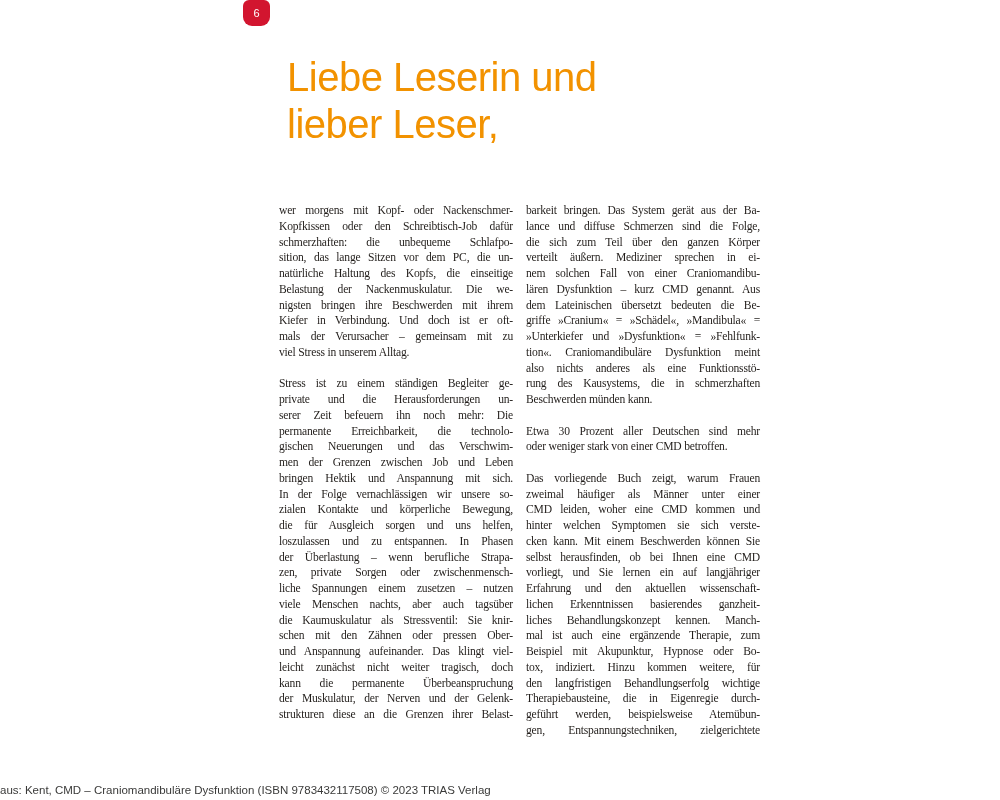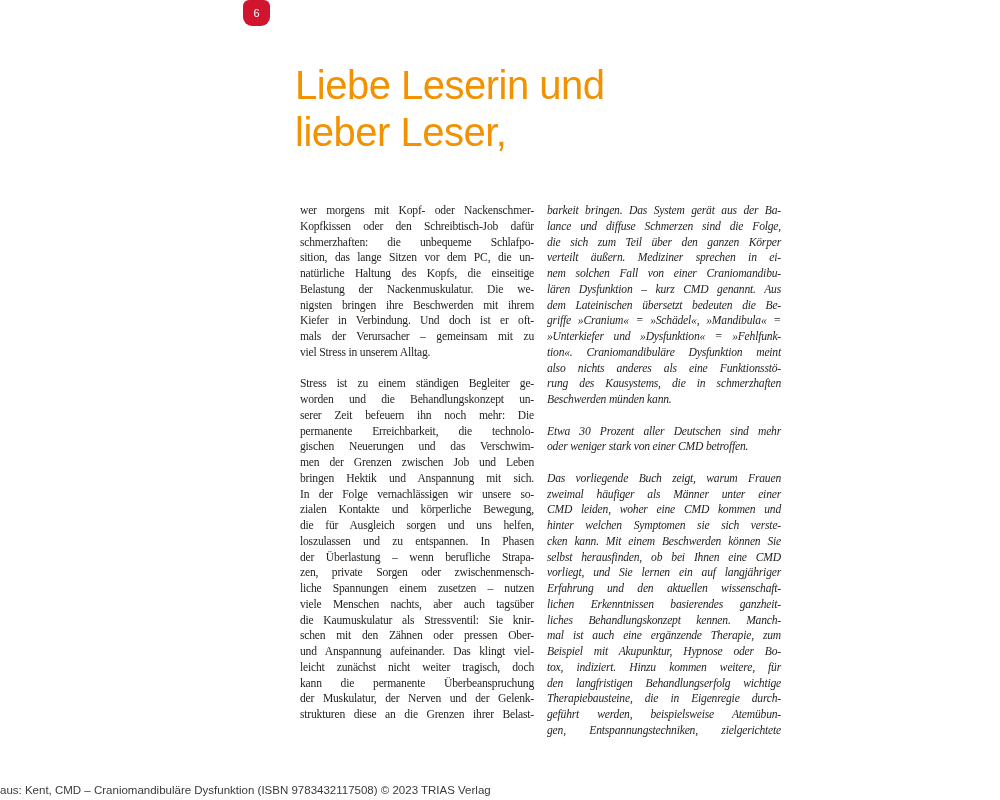--- a/index.html
+++ b/index.html
@@ -22,31 +22,31 @@
     color: #ffffff;
     display: flex;
     align-items: center;
     justify-content: center;
     font-size: 11px;
   }
   .heading {
     position: absolute;
     left: 283px;
     top: 50px;
-    margin: 12px;
+    margin: 4px;
     font-size: 40px;
     line-height: 47px;
     font-weight: 400;
     letter-spacing: -0.5px;
     color: #F29200;
   }
   .heading-line { display: block; }
   .columns {
     position: absolute;
-    left: 300px;
+    left: 279px;
     top: 203px;
     display: flex;
     gap: 13px;
   }
   .col {
     width: 234px;
     font-family: "Liberation Serif", serif;
     font-size: 11.6px;
     line-height: 15.75px;
     letter-spacing: -0.2px;
@@ -94,21 +94,21 @@
           <div class="line">sition, das lange Sitzen vor dem PC, die un-</div>
           <div class="line">natürliche Haltung des Kopfs, die einseitige</div>
           <div class="line">Belastung der Nackenmuskulatur. Die we-</div>
           <div class="line">nigsten bringen ihre Beschwerden mit ihrem</div>
           <div class="line">Kiefer in Verbindung. Und doch ist er oft-</div>
           <div class="line">mals der Verursacher – gemeinsam mit zu</div>
           <div class="line">viel Stress in unserem Alltag.</div>
         </div>
         <div class="paragraph">
           <div class="line">Stress ist zu einem ständigen Begleiter ge-</div>
-          <div class="line">worden und die Behandlungskonzept un-</div>
+          <div class="line">private und die Herausforderungen un-</div>
           <div class="line">serer Zeit befeuern ihn noch mehr: Die</div>
           <div class="line">permanente Erreichbarkeit, die technolo-</div>
           <div class="line">gischen Neuerungen und das Verschwim-</div>
           <div class="line">men der Grenzen zwischen Job und Leben</div>
           <div class="line">bringen Hektik und Anspannung mit sich.</div>
           <div class="line">In der Folge vernachlässigen wir unsere so-</div>
           <div class="line">zialen Kontakte und körperliche Bewegung,</div>
           <div class="line">die für Ausgleich sorgen und uns helfen,</div>
           <div class="line">loszulassen und zu entspannen. In Phasen</div>
           <div class="line">der Überlastung – wenn berufliche Strapa-</div>
@@ -117,21 +117,21 @@
           <div class="line">viele Menschen nachts, aber auch tagsüber</div>
           <div class="line">die Kaumuskulatur als Stressventil: Sie knir-</div>
           <div class="line">schen mit den Zähnen oder pressen Ober-</div>
           <div class="line">und Anspannung aufeinander. Das klingt viel-</div>
           <div class="line">leicht zunächst nicht weiter tragisch, doch</div>
           <div class="line">kann die permanente Überbeanspruchung</div>
           <div class="line">der Muskulatur, der Nerven und der Gelenk-</div>
           <div class="line">strukturen diese an die Grenzen ihrer Belast-</div>
         </div>
       </div>
-    <div class="col" style="color: rgb(34, 30, 27); font-style: italic;">
+    <div class="col" style="color: rgb(34, 30, 27);">
         <div class="paragraph ends">
           <div class="line">barkeit bringen. Das System gerät aus der Ba-</div>
           <div class="line">lance und diffuse Schmerzen sind die Folge,</div>
           <div class="line">die sich zum Teil über den ganzen Körper</div>
           <div class="line">verteilt äußern. Mediziner sprechen in ei-</div>
           <div class="line">nem solchen Fall von einer Craniomandibu-</div>
           <div class="line">lären Dysfunktion – kurz CMD genannt. Aus</div>
           <div class="line">dem Lateinischen übersetzt bedeuten die Be-</div>
           <div class="line">griffe »Cranium« = »Schädel«, »Mandibula« =</div>
           <div class="line">»Unterkiefer und »Dysfunktion« = »Fehlfunk-</div>

